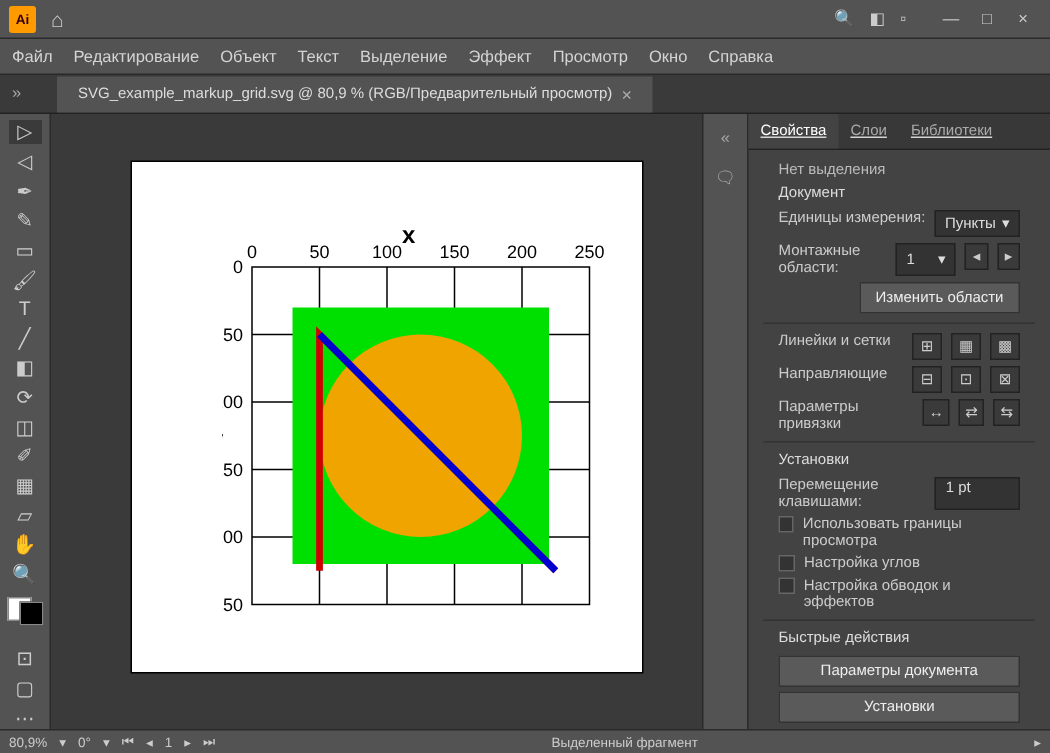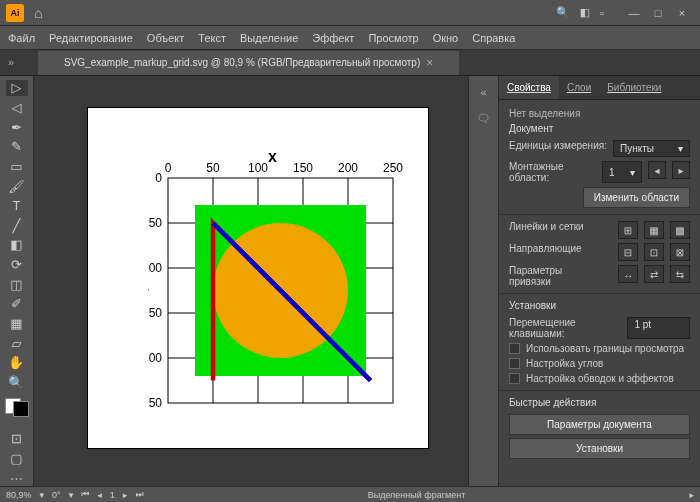--- a/index.html
+++ b/index.html
@@ -6,38 +6,38 @@
 body { width: 700px; height: 502px; background: #535353; color: #d4d4d4; font-size: 11px; overflow: hidden; position: relative; }
 .titlebar { height: 26px; background: #535353; display: flex; align-items: center; padding: 0 6px; border-bottom: 1px solid #2a2a2a; }
 .logo { width: 18px; height: 18px; background: #ff9a00; color: #330000; font-weight: bold; font-size: 9px; display: flex; align-items: center; justify-content: center; border-radius: 2px; }
 .home-icon { margin-left: 10px; color: #ccc; font-size: 14px; }
 .titlebar-right { margin-left: auto; display: flex; gap: 10px; align-items: center; color: #ccc; }
 .win-controls { display: flex; gap: 0; margin-left: 8px; }
 .win-btn { width: 24px; height: 20px; display: flex; align-items: center; justify-content: center; font-size: 11px; color: #ccc; }
 .menubar { height: 24px; background: #535353; display: flex; align-items: center; padding: 0 8px; gap: 14px; border-bottom: 1px solid #2a2a2a; }
 .menubar span { color: #d4d4d4; font-size: 11px; }
 .tabbar { height: 26px; background: #3a3a3a; display: flex; align-items: center; padding-left: 38px; border-bottom: 1px solid #222; position: relative; }
-.tab { background: #535353; color: #ddd; padding: 5px 26px; font-size: 10px; display: flex; align-items: center; gap: 6px; }
+.tab { background: #535353; color: #ddd; padding: 5px 14px; font-size: 10px; display: flex; align-items: center; gap: 6px; }
 .tab .close { color: #aaa; font-size: 12px; }
 .main { display: flex; height: 410px; }
 .toolbar { width: 34px; background: #535353; border-right: 1px solid #2a2a2a; display: flex; flex-direction: column; align-items: center; padding-top: 4px; gap: 4px; }
 .tool { width: 22px; height: 20px; display: flex; align-items: center; justify-content: center; color: #ccc; font-size: 13px; }
 .tool.sel { background: #3a3a3a; }
 .swatches { width: 24px; height: 24px; position: relative; margin-top: 4px; }
 .sw1 { position: absolute; top: 0; left: 0; width: 16px; height: 16px; background: #fff; border: 1px solid #888; }
 .sw2 { position: absolute; bottom: 0; right: 0; width: 16px; height: 16px; background: #000; border: 1px solid #888; }
 .canvas-area { flex: 1; background: #3a3a3a; position: relative; display: flex; }
 .artboard { position: absolute; left: 54px; top: 32px; width: 340px; height: 340px; background: #fff; box-shadow: 0 0 0 1px #000; }
 .chart { position: absolute; left: 60px; top: 40px; }
 .right-panel { width: 202px; background: #434343; border-left: 1px solid #2a2a2a; display: flex; flex-direction: column; }
 .panel-side { width: 30px; background: #535353; border-left: 1px solid #2a2a2a; display: flex; flex-direction: column; align-items: center; padding-top: 10px; gap: 14px; }
 .panel-tabs { display: flex; background: #383838; border-bottom: 1px solid #222; text-decoration: underline; }
 .ptab { padding: 6px 8px; font-size: 10px; color: #aaa; }
 .ptab.active { background: #434343; color: #fff; }
-.panel-body { padding: 8px 10px; font-size: 10px; color: #ccc; overflow: hidden; }
+.panel-body { padding: 8px 20px; font-size: 10px; color: #ccc; overflow: hidden; }
 .sec-title { color: #ddd; margin: 4px 0 6px; font-size: 10px; }
 .row { display: flex; gap: 6px; margin: 4px 0; }
 .dropdown { background: #333; border: 1px solid #222; padding: 2px 6px; font-size: 10px; color: #ddd; flex: 1; display: flex; justify-content: space-between; align-items: center; }
 .btn { background: #5a5a5a; border: 1px solid #333; padding: 4px 10px; font-size: 10px; color: #eee; text-align: center; }
 .icon-btn { width: 20px; height: 18px; background: #3a3a3a; border: 1px solid #222; display: flex; align-items: center; justify-content: center; font-size: 10px; }
 .statusbar { height: 16px; background: #535353; border-top: 1px solid #2a2a2a; display: flex; align-items: center; padding: 0 6px; gap: 8px; font-size: 9px; color: #ccc; }
 .divider { border-top: 1px solid #333; margin: 6px -10px; }
 .checkbox { width: 11px; height: 11px; background: #333; border: 1px solid #666; display: inline-block; }
 .mini-input { background: #333; border: 1px solid #222; padding: 1px 6px; font-size: 10px; color: #ddd; width: 68px; }
 </style>

